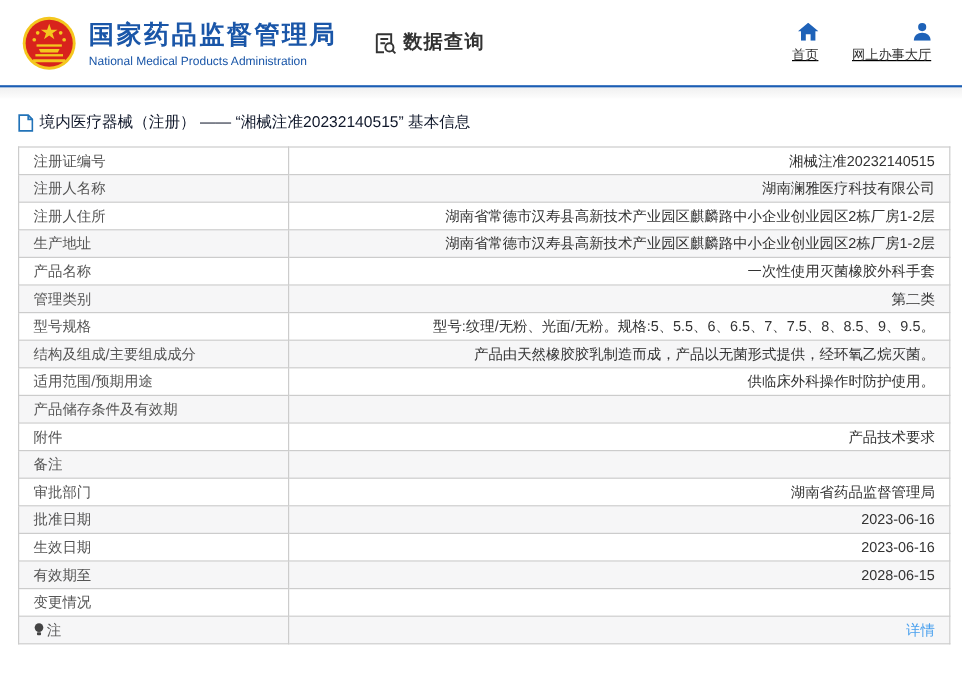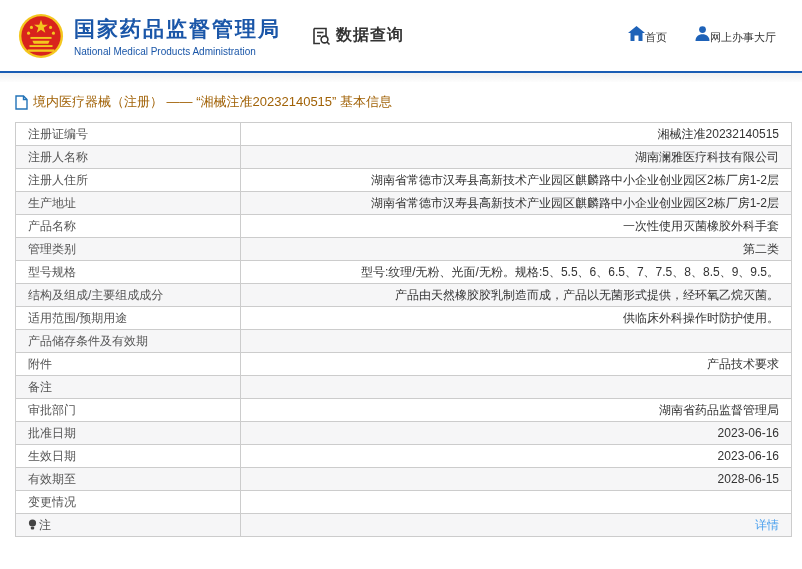--- a/index.html
+++ b/index.html
@@ -11,28 +11,28 @@
     border-bottom: 2px solid #1a5db4; background: #fff; }
   .logo-group { display: flex; align-items: center; margin-left: 18px; }
   .emblem { width: 46px; height: 46px; flex: 0 0 auto; }
   .titles { margin-left: 10px; }
   .title-cn { font-size: 21px; font-weight: bold; color: #1a56a8; letter-spacing: 2px; }
   .title-en { font-size: 10px; color: #1a56a8; margin-top: 3px; }
   .dq { display: flex; align-items: center; margin-left: 30px; color: #333; }
   .dq-icon { margin-right: 5px; display: flex; }
   .dq-label { font-size: 16px; font-weight: 600; letter-spacing: 1px; color: #333; }
   .nav { margin-left: auto; margin-right: 26px; display: flex; gap: 28px; }
-  .nav-item { display: flex; align-items: flex-start; cursor: pointer; }
+  .nav-item { display: flex; flex-direction: column; align-items: flex-end; cursor: pointer; text-decoration: underline; }
   .nav-item svg { display: block; }
   .nav-label { font-size: 11px; color: #333; margin-top: 4px; white-space: nowrap; }
   .header-shadow { height: 9px; background: linear-gradient(#f0f0f0, #fdfdfd); }
 
   
   .breadcrumb { margin: 11px 0 11px 15px; display: flex; align-items: center;
-    color: #a16207; font-size: 13px; }
+    color: #0f172a; font-size: 13px; }
   .breadcrumb-icon { margin-right: 5px; display: flex; }
 
   
   .info-table { margin-left: 15px; width: 777px; border-collapse: collapse;
     font-size: 12px; table-layout: fixed; }
   .info-table td { border: 1px solid #ccc; height: 23px; padding: 0 12px;
     overflow: hidden; white-space: nowrap; }
   .info-table td.label { width: 225px; text-align: left; color: #555; }
   .info-table td.value { color: #333; text-align: right; }
   .info-table tr:nth-child(even) { background: #f6f6f7; }

